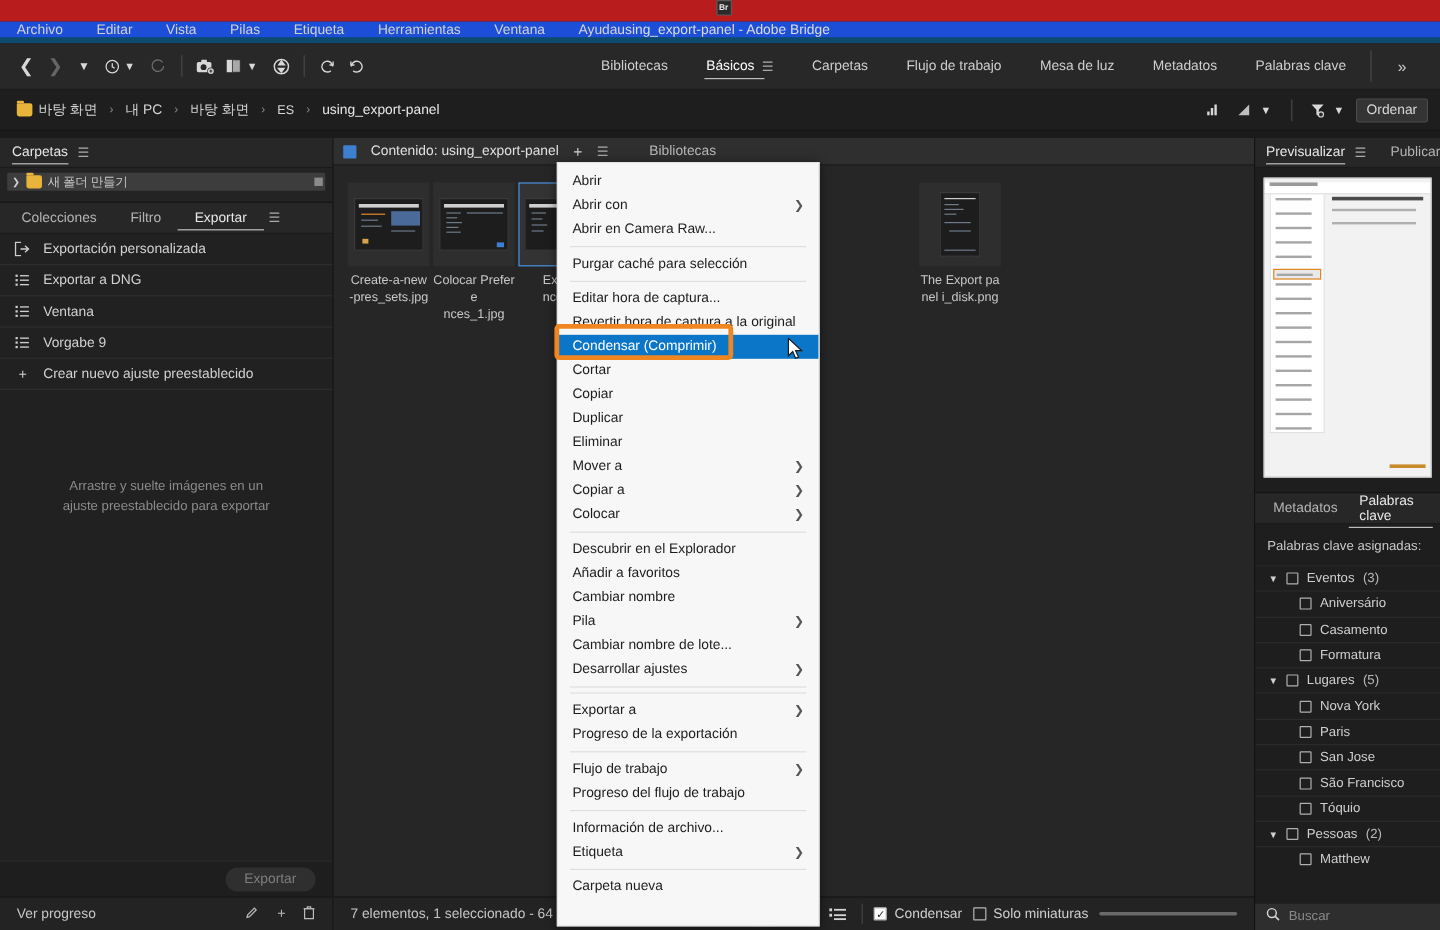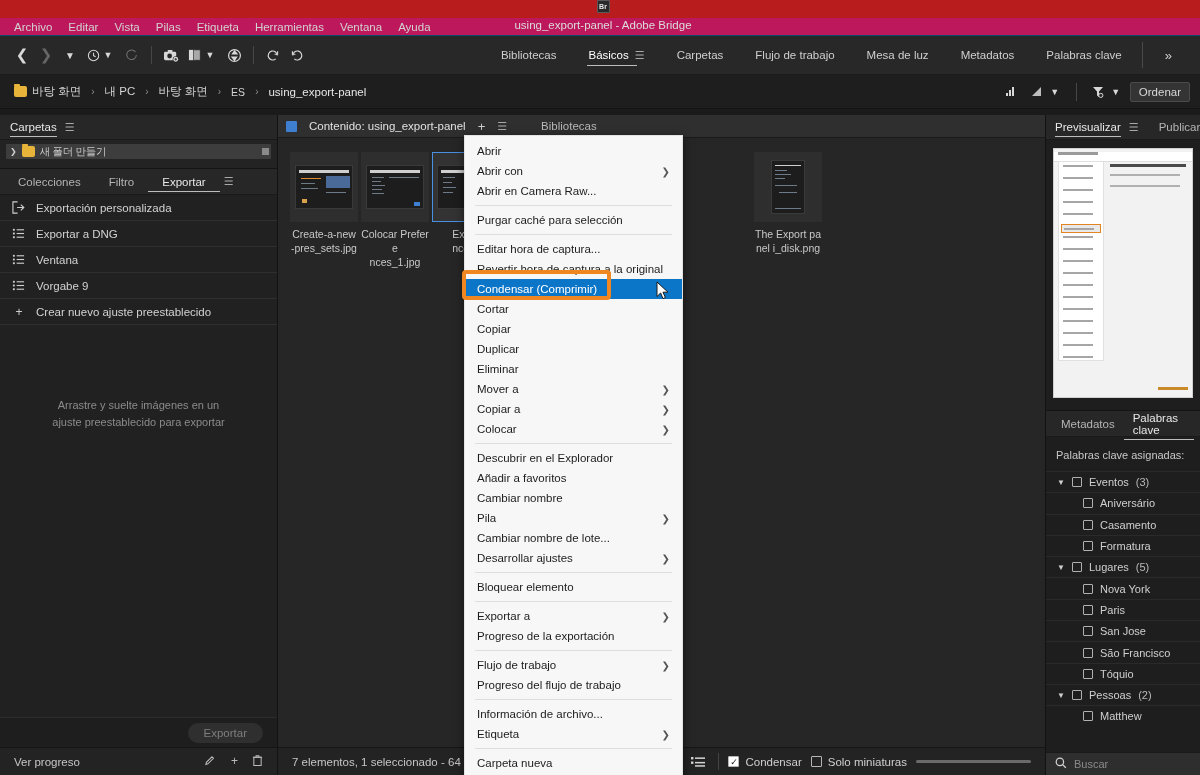--- a/index.html
+++ b/index.html
@@ -19,22 +19,22 @@
   }
   .br-logo {
     width: 13px; height: 13px; background: #2a2a2a; border: 1px solid #5a5a5a;
     color: #e8e8e8; font-size: 7px; font-weight: bold; line-height: 11px; text-align: center;
     border-radius: 1px;
   }
   .title-text { font-size: 11.5px; color: #dcdcdc; }
 
   
   .menubar {
-    height: 18px; background: #be185d; display: flex; align-items: center;
-    padding-left: 6px; gap: 0px; border-bottom: 1px solid #0c4a6e;
+    height: 18px; background: #1d4ed8; display: flex; align-items: center;
+    padding-left: 6px; gap: 12px; border-bottom: 5px solid #0c4a6e;
   }
   .menubar .mi { font-size: 11.5px; color: #d2d2d2; padding: 1px 8px; cursor: default; }
 
   
   .toolbar {
     height: 39px; background: #282828; display: flex; align-items: center;
     padding: 0 10px; border-bottom: 1px solid #1b1b1b; position: relative;
   }
   .tb-icon {
     width: 24px; height: 26px; display: flex; align-items: center; justify-content: center;
@@ -562,21 +562,21 @@
           <div class="cap">
             <div>Expor</div>
             <div>nces.j</div>
           </div>
         </div>
 
         <div class="cell"></div>
         <div class="cell"></div>
         <div class="cell"></div>
 
-        <div class="cell" style="margin-left:38px;">
+        <div class="cell" style="margin-left:50px;">
           <div class="thumb-wrap">
             <div class="thumb tall">
               <span class="ln" style="left:3px;top:4px;width:26px;background:#cfcfcf;"></span>
               <span class="ln" style="left:3px;top:9px;width:12px;"></span>
               <span class="ln" style="left:3px;top:13px;width:16px;"></span>
               <span class="ln" style="left:3px;top:17px;width:10px;"></span>
               <span class="ln" style="left:3px;top:24px;width:22px;"></span>
               <span class="ln" style="left:7px;top:31px;width:18px;"></span>
               <span class="ln" style="left:3px;top:47px;width:26px;"></span>
             </div>
@@ -862,23 +862,20 @@
         <span class="arrow">❯</span>
       </div>
     <div class="ctx-item">
         <span>Cambiar nombre de lote...</span>
       </div>
     <div class="ctx-item">
         <span>Desarrollar ajustes</span>
         <span class="arrow">❯</span>
       </div>
     <div class="ctx-sep"></div>
-    <div class="ctx-item">
-        <span>Bloquear elemento</span>
-      </div>
     <div class="ctx-sep"></div>
     <div class="ctx-item">
         <span>Exportar a</span>
         <span class="arrow">❯</span>
       </div>
     <div class="ctx-item">
         <span>Progreso de la exportación</span>
       </div>
     <div class="ctx-sep"></div>
     <div class="ctx-item">

